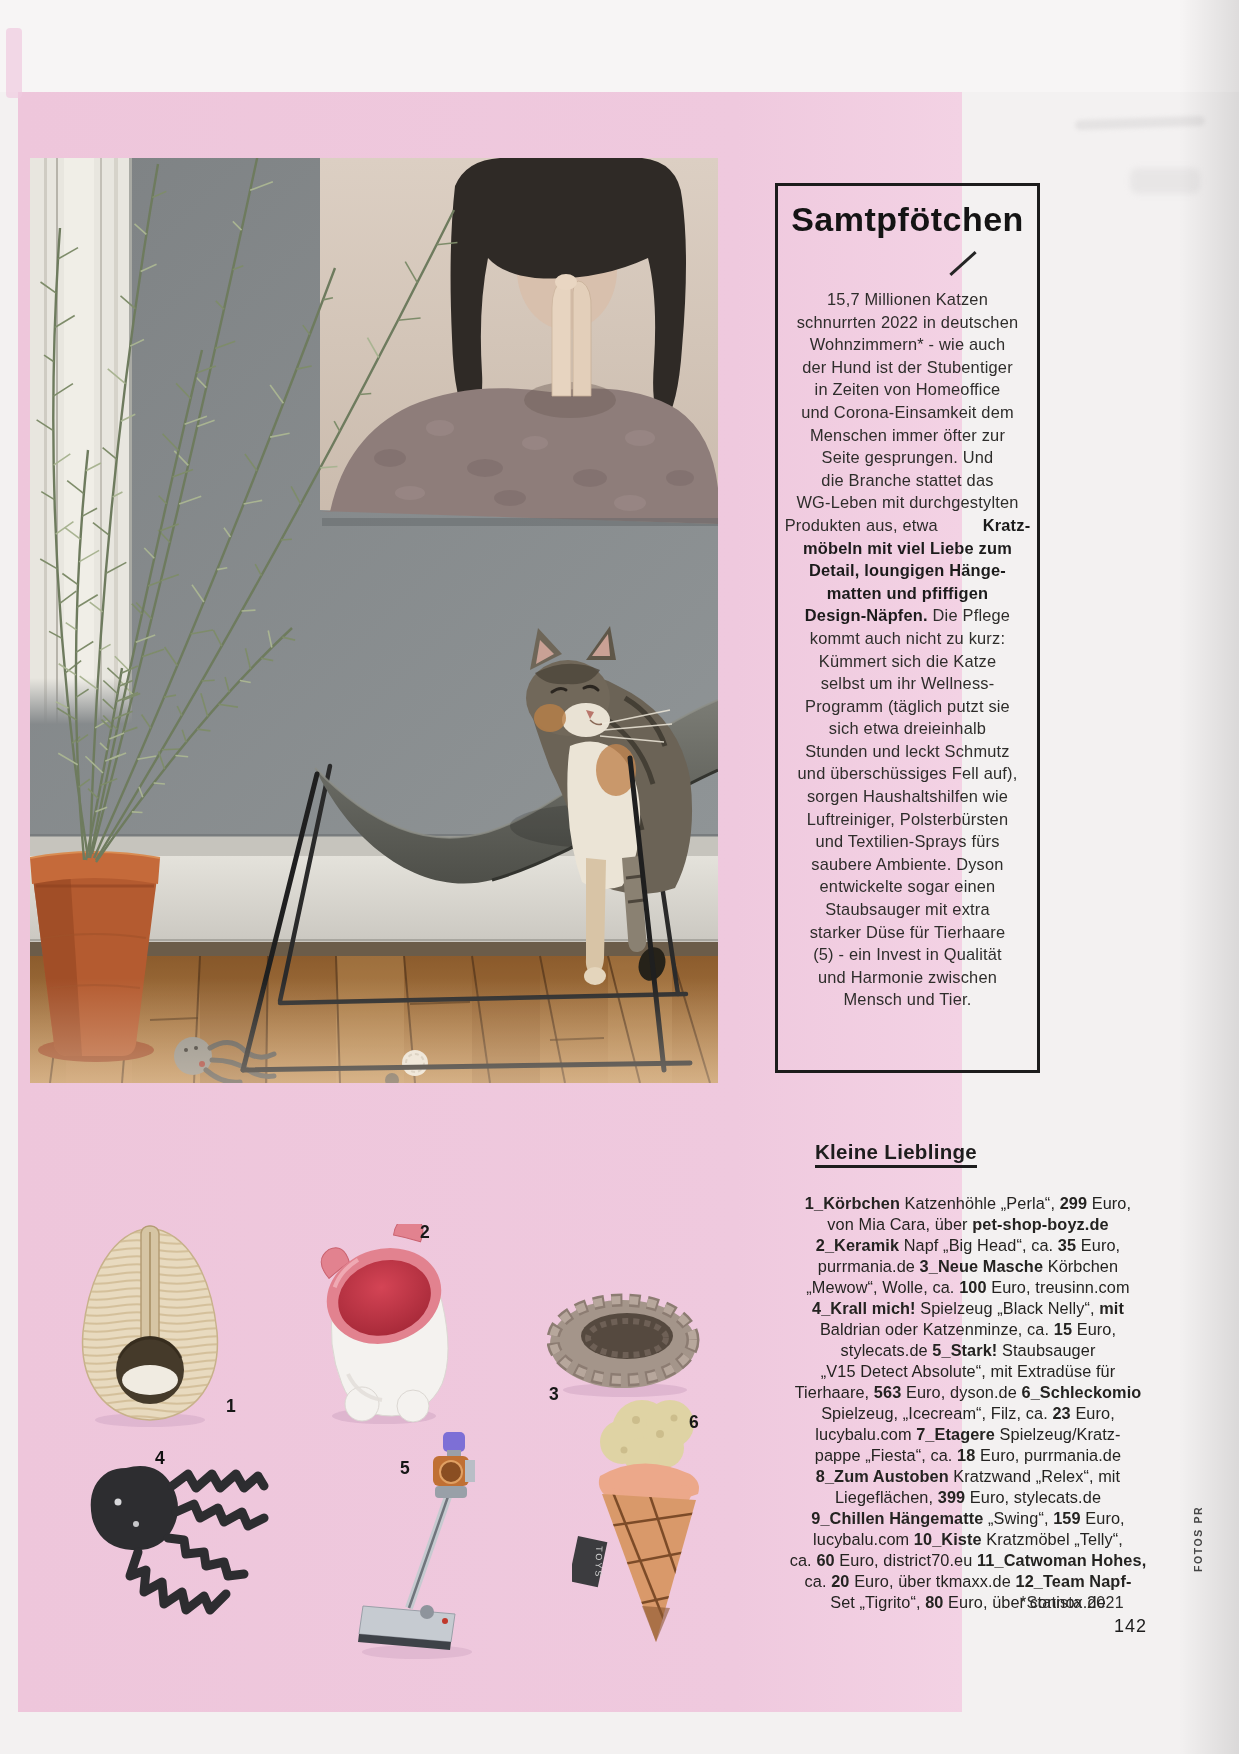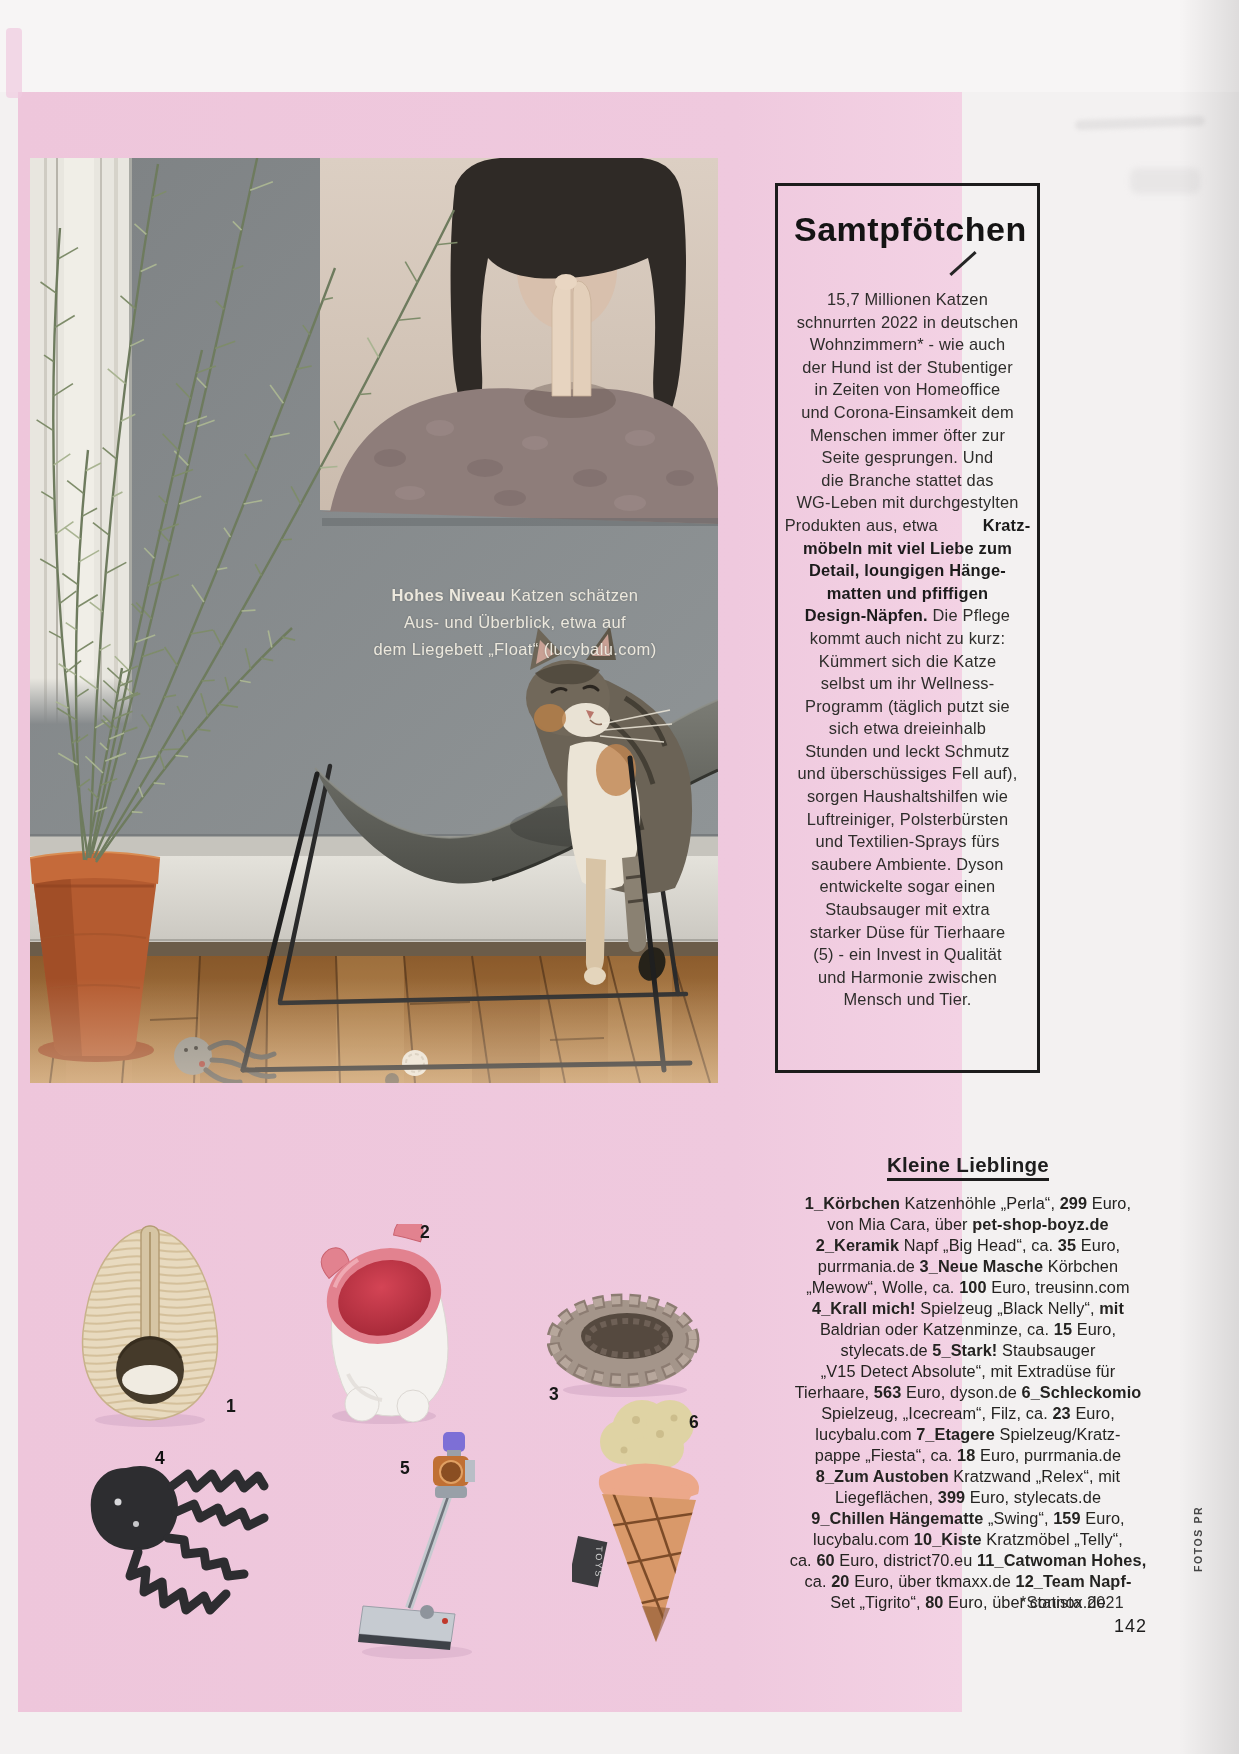--- a/index.html
+++ b/index.html
@@ -21,29 +21,29 @@
   .photo{left:30px;top:158px;width:688px;height:925px;}
   .photo svg{display:block;}
   .caption{left:285px;top:424px;width:400px;text-align:center;color:#ece8dd;
     font-size:16.5px;line-height:27px;letter-spacing:.4px;text-shadow:0 0 2px rgba(60,60,60,.35);}
   .caption b{font-weight:bold;}
   .caption span{white-space:pre-line;}
 
   
   .article-box{left:775px;top:183px;width:259px;height:884px;border:3px solid #1c1c1c;}
   .art-title{position:absolute;left:0;right:0;top:8px;text-align:center;font-size:34px;
-    font-weight:bold;letter-spacing:.5px;color:#141414;margin:16px;}
+    font-weight:bold;letter-spacing:.5px;color:#141414;margin:6px;}
   .art-slash{position:absolute;left:168px;top:76px;width:34px;height:0;border-top:3px solid #252525;transform:rotate(-42deg);}
   .art-body{position:absolute;left:0;right:0;top:102px;margin:0;padding:0 5px;text-align:center;
     font-size:16.4px;line-height:22.6px;letter-spacing:.2px;color:#2e2d2b;}
   .art-body span,.art-body b{white-space:pre-line;}
   .art-body b{color:#1b1b1b;margin-left:40px;}
 
   
-  .kl-heading{left:815px;top:1140px;width:280px;margin:13px;text-align:center;font-size:20.5px;color:#1d1d1d;}
+  .kl-heading{left:815px;top:1140px;width:280px;margin:0;text-align:left;font-size:20.5px;color:#1d1d1d;}
   .kl-heading span{border-bottom:3px solid #1d1d1d;padding-bottom:2px;font-weight:bold;letter-spacing:.3px;}
   .kl-text{left:760px;top:1181px;width:392px;margin:12px;text-align:center;font-size:16.3px;
     line-height:21px;letter-spacing:.1px;color:#242321;}
   .kl-text span,.kl-text b{white-space:pre-line;}
 
   .pnum{font-size:17.5px;font-weight:bold;color:#171717;}
   .footnote{left:1012px;top:1594px;font-size:16px;color:#2e2d2c;letter-spacing:.3px;margin-left:8px;}
   .pageno{left:1114px;top:1616px;font-size:18px;font-weight:normal;color:#1c1c1c;letter-spacing:1px;}
   .credit{left:1192px;top:1440px;height:132px;writing-mode:vertical-rl;transform:rotate(180deg);
     font-size:10.5px;font-weight:bold;letter-spacing:1.6px;color:#474747;}
@@ -390,25 +390,20 @@
           <line x1="86.22200000000001" y1="543.7067999999999" x2="108.13822337731241" y2="534.5147313311542" stroke="#7e8c6a" stroke-width="1.6"></line>
           <line x1="87.63550000000001" y1="535.7526999999999" x2="73.34762300168285" y2="522.4746649589741" stroke="#7e8c6a" stroke-width="1.6"></line>
           <line x1="88.92800000000001" y1="528.3552" x2="102.77928023950382" y2="522.4507668684153" stroke="#7e8c6a" stroke-width="1.6"></line>
           <line x1="90.0995" y1="521.5142999999999" x2="77.44460759619326" y2="509.91258072165834" stroke="#7e8c6a" stroke-width="1.6"></line>
           <line x1="91.15" y1="515.2299999999999" x2="107.80441273375581" y2="507.9728785634451" stroke="#7e8c6a" stroke-width="1.6"></line>
         </g>
 
       <rect x="0" y="820" width="688" height="105" fill="url(#glareGrad)"></rect>
     </svg>
 
-    <div class="abs caption">
-      <b>Hohes Niveau</b><span> Katzen schätzen
-Aus- und Überblick, etwa auf
-dem Liegebett „Float“ (lucybalu.com)</span>
-    </div>
   </div>
 
   <div class="abs article-box">
     <h1 class="art-title">Samtpfötchen</h1>
     <div class="art-slash"></div>
     <p class="art-body"><span>15,7 Millionen Katzen
 schnurrten 2022 in deutschen
 Wohnzimmern* - wie auch
 der Hund ist der Stubentiger
 in Zeiten von Homeoffice

